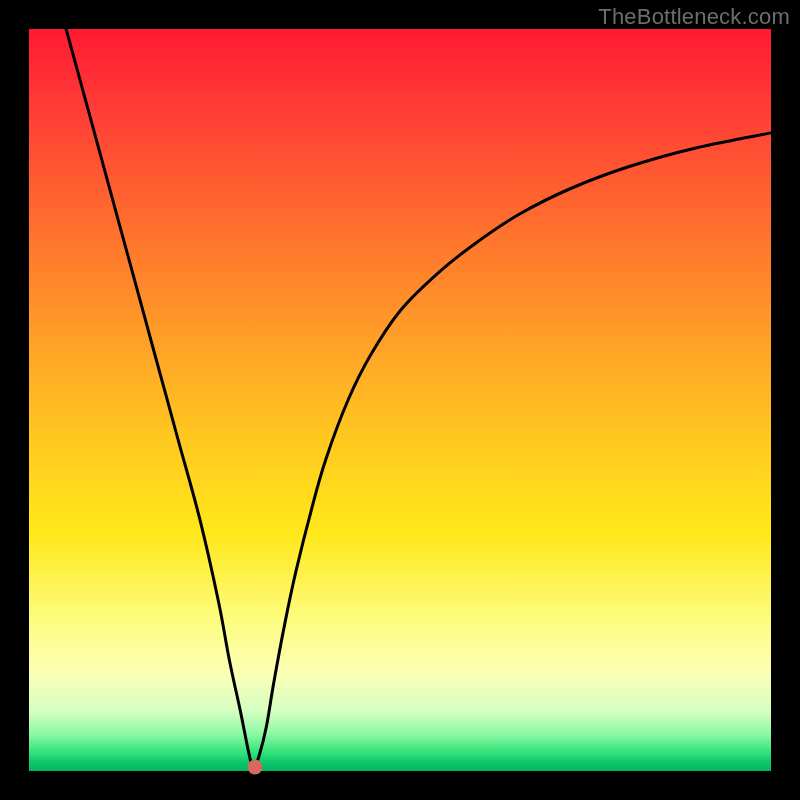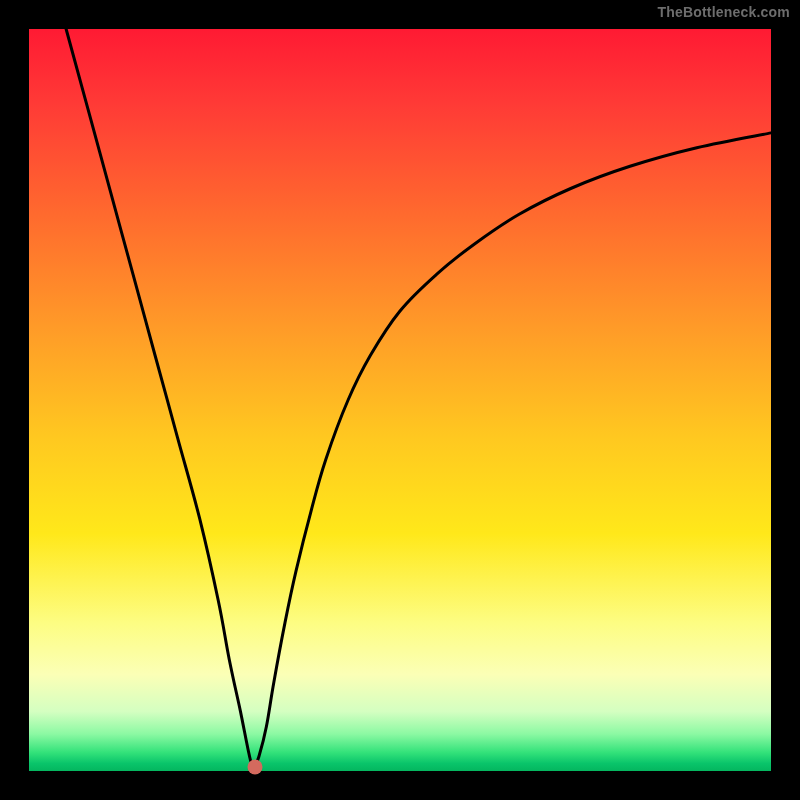--- a/index.html
+++ b/index.html
@@ -31,23 +31,23 @@
       #33e27a 97.5%,
       #09c46a 99%,
       #04b65f 100%
     );
   }
   .watermark {
     position: absolute;
     top: 4px;
     right: 10px;
     color: #6d6d6d;
-    font-size: 14px;
+    font-size: 22px;
     letter-spacing: 0.2px;
-    font-weight: 700;
+    font-weight: 400;
   }
   svg.curve {
     position: absolute;
     left: 0;
     top: 0;
     width: 742px;
     height: 742px;
     overflow: visible;
   }
   .dot {

